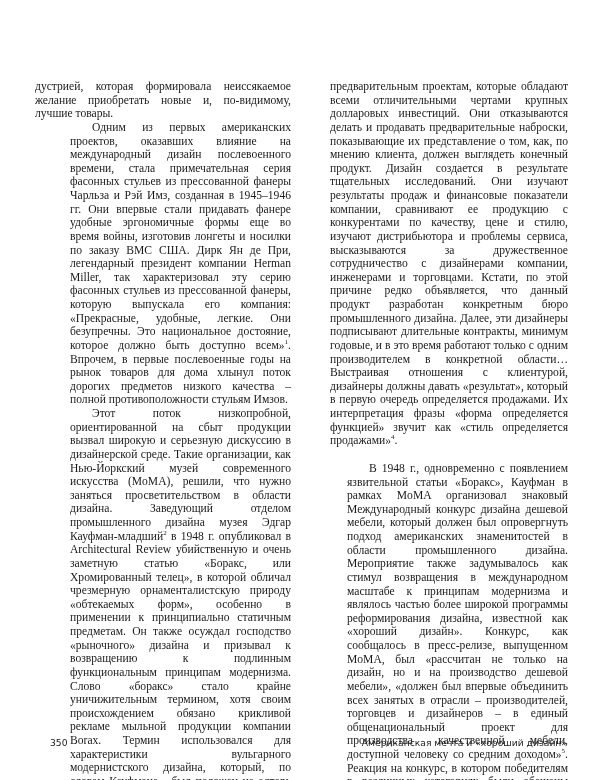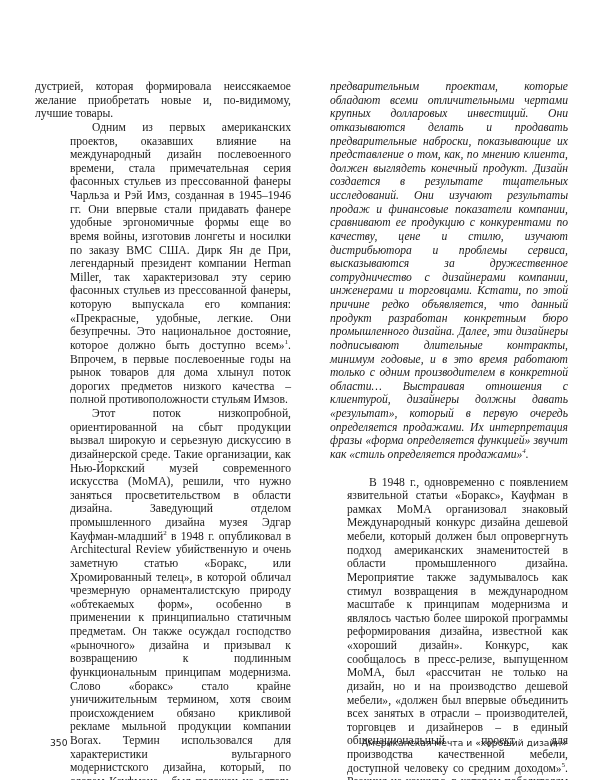--- a/index.html
+++ b/index.html
@@ -10,21 +10,21 @@
       font-family: "Liberation Serif", "DejaVu Serif", serif;
       font-size: 11.6px; line-height: 13.62px;
       text-align: justify; hyphens: manual;
     }
     .col-left { left: 35px; }
     .col-right { left: 312px; }
     .col p { margin: 0; text-indent: 0; }
     .col p.indent { text-indent: 22px; margin-left: 35px; }
     .col p.noindent { text-indent: 0; }
     .blockquote { margin: 16px 0 0 37px !important; text-indent: 0 !important; }
-    .blockquote-right { margin: 0 0 0 18px !important; text-indent: 0 !important; font-style: italic; }
+    .blockquote-right { margin: 0 0 0 18px !important; text-indent: 0 !important; }
     .gap { height: 14px; }
     sup { font-size: 7px; line-height: 0; vertical-align: super; }
     .footer {
       position: absolute; top: 737px;
       font-family: "DejaVu Sans", "Liberation Sans", sans-serif;
       font-size: 9.2px; color: #222;
     }
     .footer-left { left: 50px; }
     .footer-right { right: 33px; text-align: right; }
   </style>

